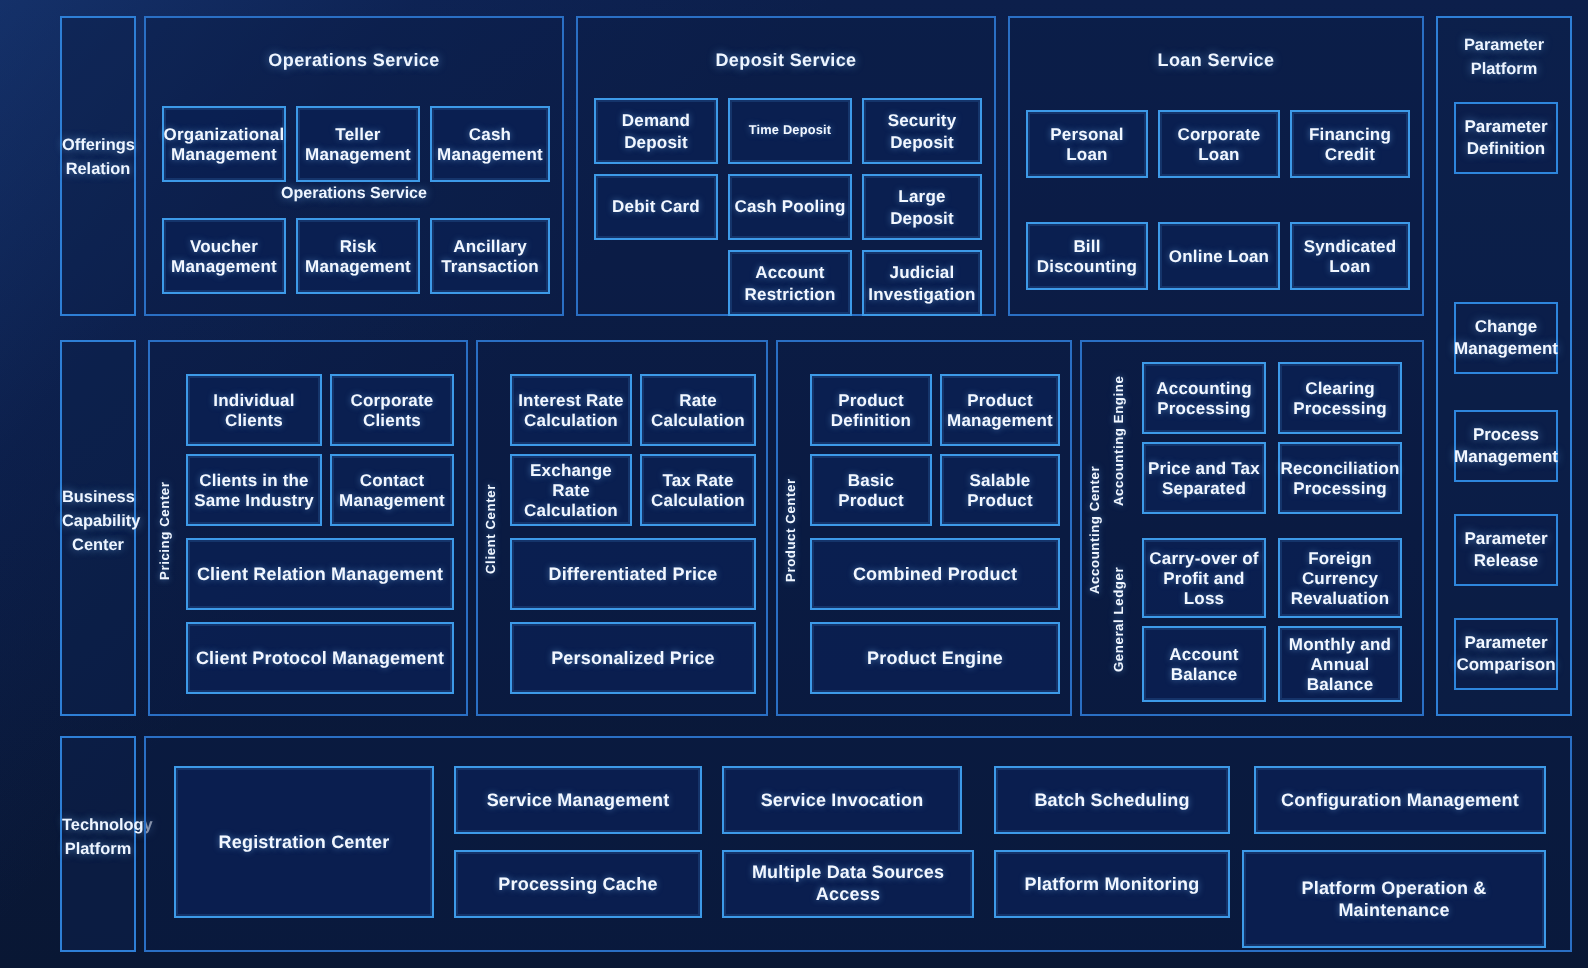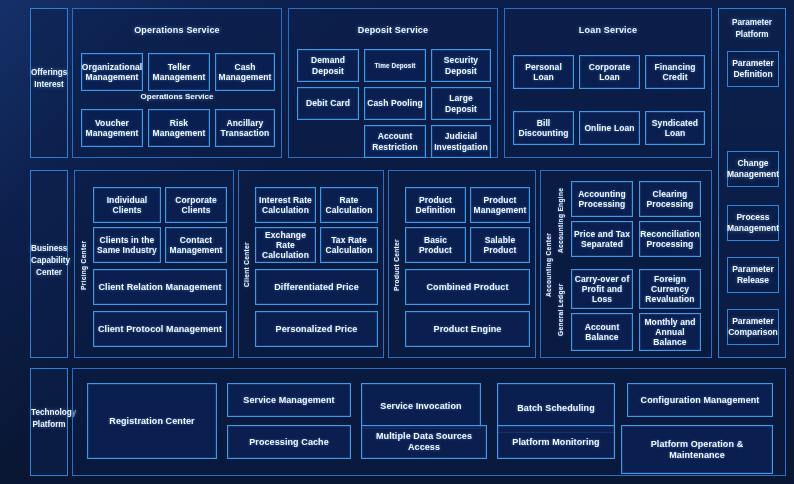--- a/index.html
+++ b/index.html
@@ -96,21 +96,21 @@
   }
 </style>
 </head>
 <body>
 
 <div id="root">
 
   <div class="panel" style="left:30px; top:8px; width:38px; height:150px;">
     <div class="sidetitle" style="top:58px;">
       <span>Offerings</span><br>
-      <span>Interest</span>
+      <span>Relation</span>
     </div>
   </div>
 
   <div class="group" style="left:72px; top:8px; width:210px; height:150px;">
     <div class="grouptitle" style="top:16px;">Operations Service</div>
     <div class="midlabel" style="left:0;right:0;top:83px;">Operations Service</div>
 
     <div class="cell" style="left:8px; top:44px; width:62px; height:38px;">Organizational Management</div>
     <div class="cell" style="left:75px; top:44px; width:62px; height:38px;">Teller Management</div>
     <div class="cell" style="left:142px; top:44px; width:60px; height:38px;">Cash Management</div>
@@ -219,23 +219,23 @@
       <span>Platform</span>
     </div>
   </div>
 
   <div class="group" style="left:72px; top:368px; width:714px; height:108px;">
     <div class="cell wide" style="left:14px; top:14px; width:130px; height:76px;">Registration Center</div>
 
     <div class="cell wide" style="left:154px; top:14px; width:124px; height:34px;">Service Management</div>
     <div class="cell wide" style="left:154px; top:56px; width:124px; height:34px;">Processing Cache</div>
 
-    <div class="cell wide" style="left:288px; top:14px; width:120px; height:46px;">Service Invocation</div>
+    <div class="cell wide" style="left:288px; top:14px; width:120px; height:34px;">Service Invocation</div>
     <div class="cell wide" style="left:288px; top:56px; width:126px; height:34px;">Multiple Data Sources Access</div>
 
-    <div class="cell wide" style="left:424px; top:14px; width:118px; height:50px;">Batch Scheduling</div>
+    <div class="cell wide" style="left:424px; top:14px; width:118px; height:34px;">Batch Scheduling</div>
     <div class="cell wide" style="left:424px; top:56px; width:118px; height:34px;">Platform Monitoring</div>
 
     <div class="cell wide" style="left:554px; top:14px; width:146px; height:34px;">Configuration Management</div>
     <div class="cell wide" style="left:548px; top:56px; width:152px; height:49px;">Platform Operation &amp; Maintenance</div>
   </div>
 
 </div>
 
 </body></html>

